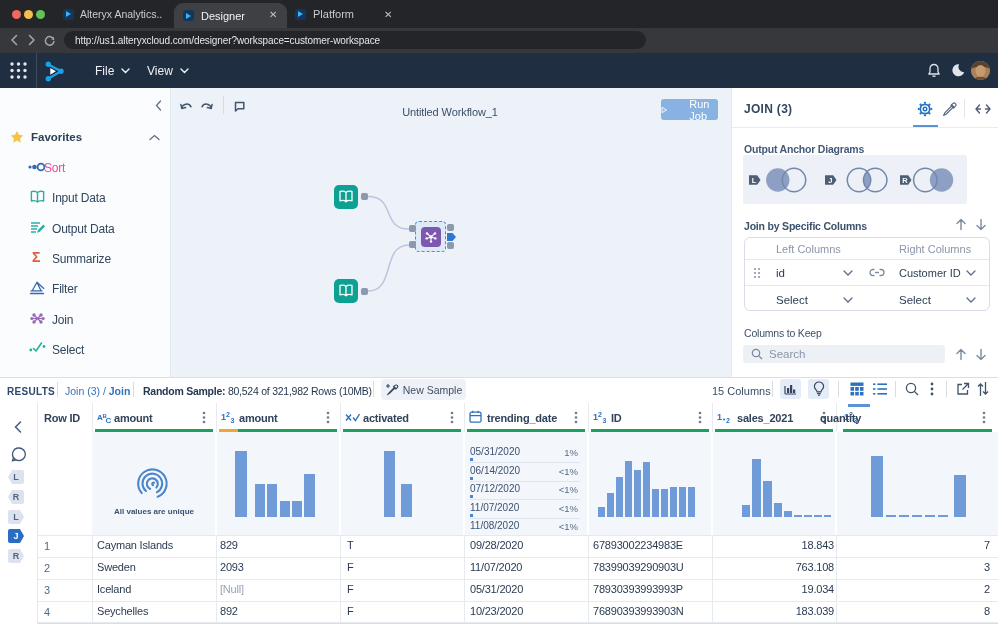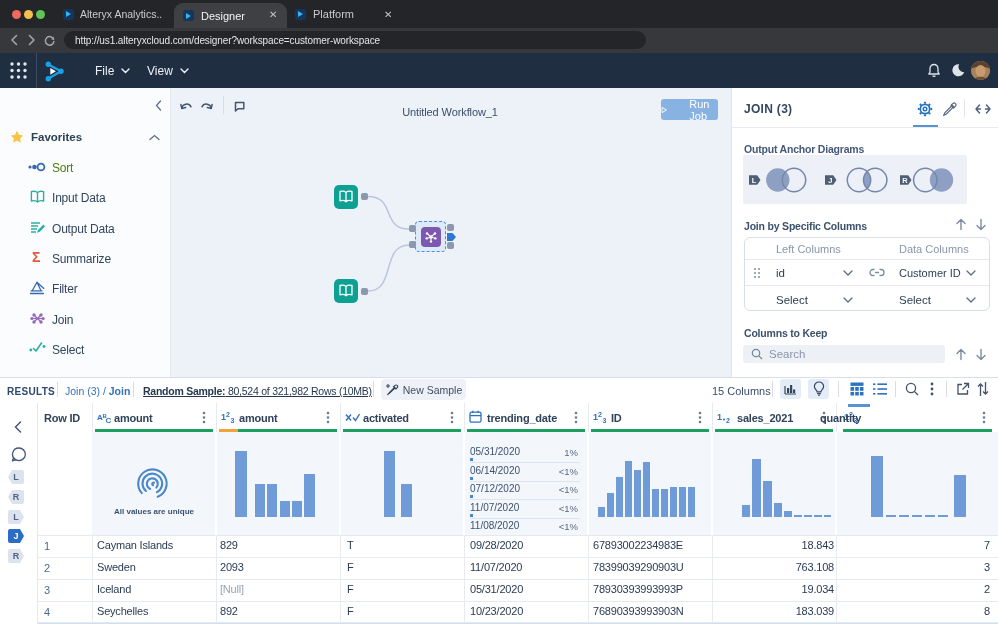--- a/index.html
+++ b/index.html
@@ -133,21 +133,21 @@
       <path d="M5.5 1 L1.5 5.5 L5.5 10" stroke="#5d6e86" stroke-width="1.3" fill="none" stroke-linecap="round"></path>
     </svg>
 <svg class="abs" style="left:10px;top:130px;" width="14" height="14" viewBox="0 0 14 14">
       <path d="M7 0.8 L8.9 4.8 L13.2 5.4 L10.1 8.4 L10.8 12.7 L7 10.6 L3.2 12.7 L3.9 8.4 L0.8 5.4 L5.1 4.8 Z" fill="#f6c344"></path>
     </svg>
 <div class="abs" style="left:31px;top:131px;font-size:11.5px;font-weight:bold;color:#2c4156;">Favorites</div>
 <svg class="abs" style="left:149px;top:134px;" width="11" height="7" viewBox="0 0 11 7">
       <path d="M1 5.5 L5.5 1.5 L10 5.5" stroke="#5d6e86" stroke-width="1.3" fill="none" stroke-linecap="round"></path>
     </svg>
 
-<div class="abs" style="left:52px;top:161px;font-size:12px;letter-spacing:-0.2px;color:#4d7c0f;">Sort</div>
+<div class="abs" style="left:44px;top:161px;font-size:12px;letter-spacing:-0.2px;color:#ec4899;">Sort</div>
 <div class="abs" style="left:52px;top:191px;font-size:12px;letter-spacing:-0.2px;color:#32465e;">Input Data</div>
 <div class="abs" style="left:52px;top:222px;font-size:12px;letter-spacing:-0.2px;color:#32465e;">Output Data</div>
 <div class="abs" style="left:52px;top:252px;font-size:12px;letter-spacing:-0.2px;color:#32465e;">Summarize</div>
 <div class="abs" style="left:52px;top:282px;font-size:12px;letter-spacing:-0.2px;color:#32465e;">Filter</div>
 <div class="abs" style="left:52px;top:313px;font-size:12px;letter-spacing:-0.2px;color:#32465e;">Join</div>
 <div class="abs" style="left:52px;top:343px;font-size:12px;letter-spacing:-0.2px;color:#32465e;">Select</div>
 
 <svg class="abs" style="left:28px;top:162px;" width="18" height="10" viewBox="0 0 18 10">
       <circle cx="2" cy="5" r="1.6" fill="#3569b2"></circle>
       <circle cx="6.5" cy="5" r="2.3" fill="#3569b2"></circle>
@@ -305,21 +305,21 @@
 <div class="abs" style="left:744px;top:220px;font-size:10.5px;letter-spacing:-0.2px;font-weight:bold;color:#3c516b;">Join by Specific Columns</div>
 <svg class="abs" style="left:955px;top:218px;" width="12" height="13" viewBox="0 0 12 13">
       <path d="M6 11.5 L6 1.5 M2 5.5 L6 1.5 L10 5.5" stroke="#7c8ba1" stroke-width="1.4" fill="none" stroke-linecap="round" stroke-linejoin="round"></path>
     </svg>
 <svg class="abs" style="left:975px;top:218px;" width="12" height="13" viewBox="0 0 12 13">
       <path d="M6 1.5 L6 11.5 M2 7.5 L6 11.5 L10 7.5" stroke="#7c8ba1" stroke-width="1.4" fill="none" stroke-linecap="round" stroke-linejoin="round"></path>
     </svg>
 
 <div class="abs" style="left:744px;top:237px;width:246px;height:74px;border:1px solid #d7dee9;border-radius:6px;background:#fff;"></div>
 <div class="abs" style="left:776px;top:243px;font-size:11px;color:#8a96aa;">Left Columns</div>
-<div class="abs" style="left:899px;top:243px;font-size:11px;color:#8a96aa;">Data Columns</div>
+<div class="abs" style="left:899px;top:243px;font-size:11px;color:#8a96aa;">Right Columns</div>
 <div class="abs" style="left:745px;top:259px;width:244px;height:1px;background:#e4e9f0;"></div>
 <svg class="abs" style="left:753px;top:267px;" width="8" height="12" viewBox="0 0 8 12">
       <g fill="#8a96aa">
         <circle cx="2" cy="2" r="1.1"></circle>
         <circle cx="6" cy="2" r="1.1"></circle>
         <circle cx="2" cy="6" r="1.1"></circle>
         <circle cx="6" cy="6" r="1.1"></circle>
         <circle cx="2" cy="10" r="1.1"></circle>
         <circle cx="6" cy="10" r="1.1"></circle>
       </g>
@@ -337,42 +337,42 @@
     </svg>
 <div class="abs" style="left:745px;top:285px;width:244px;height:1px;background:#e4e9f0;"></div>
 <div class="abs" style="left:776px;top:294px;font-size:11.5px;color:#2c3e55;">Select</div>
 <svg class="abs" style="left:843px;top:297px;" width="10" height="6" viewBox="0 0 10 6">
       <path d="M1 1 L5 5 L9 1" stroke="#5d6e86" stroke-width="1.3" fill="none" stroke-linecap="round"></path>
     </svg>
 <div class="abs" style="left:899px;top:294px;font-size:11.5px;color:#2c3e55;">Select</div>
 <svg class="abs" style="left:966px;top:297px;" width="10" height="6" viewBox="0 0 10 6">
       <path d="M1 1 L5 5 L9 1" stroke="#5d6e86" stroke-width="1.3" fill="none" stroke-linecap="round"></path>
     </svg>
-<div class="abs" style="left:744px;top:327px;font-size:10.5px;letter-spacing:-0.2px;font-weight:bold;color:#3c516b;">Columns to Keep</div>
+<div class="abs" style="left:744px;top:327px;font-size:10.5px;letter-spacing:-0.2px;font-weight:normal;color:#3c516b;">Columns to Keep</div>
 <div class="abs f" style="left:743px;top:345px;width:202px;height:18px;background:#edf1f6;border-radius:3px;">
   <svg style="margin-left:8px" width="12" height="12" viewBox="0 0 12 12">
         <circle cx="5" cy="5" r="3.7" stroke="#76849a" stroke-width="1.2" fill="none"></circle>
         <line x1="7.8" y1="7.8" x2="11" y2="11" stroke="#76849a" stroke-width="1.2"></line>
       </svg>
   <span style="margin-left:6px;font-size:11.5px;color:#8a96aa;">Search</span>
 </div>
 <svg class="abs" style="left:955px;top:348px;" width="12" height="13" viewBox="0 0 12 13">
       <path d="M6 11.5 L6 1.5 M2 5.5 L6 1.5 L10 5.5" stroke="#7c8ba1" stroke-width="1.4" fill="none" stroke-linecap="round" stroke-linejoin="round"></path>
     </svg>
 <svg class="abs" style="left:975px;top:348px;" width="12" height="13" viewBox="0 0 12 13">
       <path d="M6 1.5 L6 11.5 M2 7.5 L6 11.5 L10 7.5" stroke="#7c8ba1" stroke-width="1.4" fill="none" stroke-linecap="round" stroke-linejoin="round"></path>
     </svg>
 
 <div class="abs" style="left:0;top:377px;width:998px;height:247px;background:#fff;border-top:1px solid #d9dfe8;"></div>
 
 <div class="abs" style="left:7px;top:386px;font-size:10px;font-weight:bold;color:#2c4a6e;letter-spacing:0.3px;">RESULTS</div>
 <div class="abs" style="left:57px;top:382px;width:1px;height:15px;background:#d8dde5;"></div>
 <div class="abs" style="left:65px;top:385px;font-size:10.5px;color:#3672b9;white-space:nowrap;">Join (3) / <b>Join</b></div>
 <div class="abs" style="left:133px;top:382px;width:1px;height:15px;background:#d8dde5;"></div>
-<div class="abs" style="left:143px;top:385px;font-size:10.5px;letter-spacing:-0.25px;color:#253850;white-space:nowrap;text-decoration:underline;"><b>Random Sample:</b> 80,524 of 321,982 Rows (10MB)</div>
+<div class="abs" style="left:143px;top:385px;font-size:10.5px;letter-spacing:-0.25px;color:#253850;white-space:nowrap;"><b>Random Sample:</b> 80,524 of 321,982 Rows (10MB)</div>
 <div class="abs" style="left:373px;top:381px;width:1px;height:16px;background:#d8dde5;"></div>
 <div class="abs f" style="left:381px;top:379px;width:85px;height:21px;background:#eef1f7;border-radius:4px;justify-content:center;">
   <svg width="14" height="13" viewBox="0 0 14 13">
         <path d="M8.6 3.2 L11 5.6 M10 2.4 A1.5 1.5 0 0 1 12.2 4.6 L10.8 6 L8.4 3.6 Z M9 5 L4 10 L2.6 11.6 L4.4 10.4 L9.6 5.4" stroke="#35465c" stroke-width="1.1" fill="none" stroke-linejoin="round"></path>
         <path d="M3 1 L3 5 M1 3 L5 3" stroke="#35465c" stroke-width="1.1"></path>
       </svg>
   <span style="margin-left:4px;font-size:10.5px;color:#404f63;white-space:nowrap;">New Sample</span>
 </div>
 <div class="abs" style="left:712px;top:385px;font-size:11px;color:#3a4f68;white-space:nowrap;">15 Columns</div>
 <div class="abs" style="left:772px;top:381px;width:1px;height:16px;background:#d8dde5;"></div>

